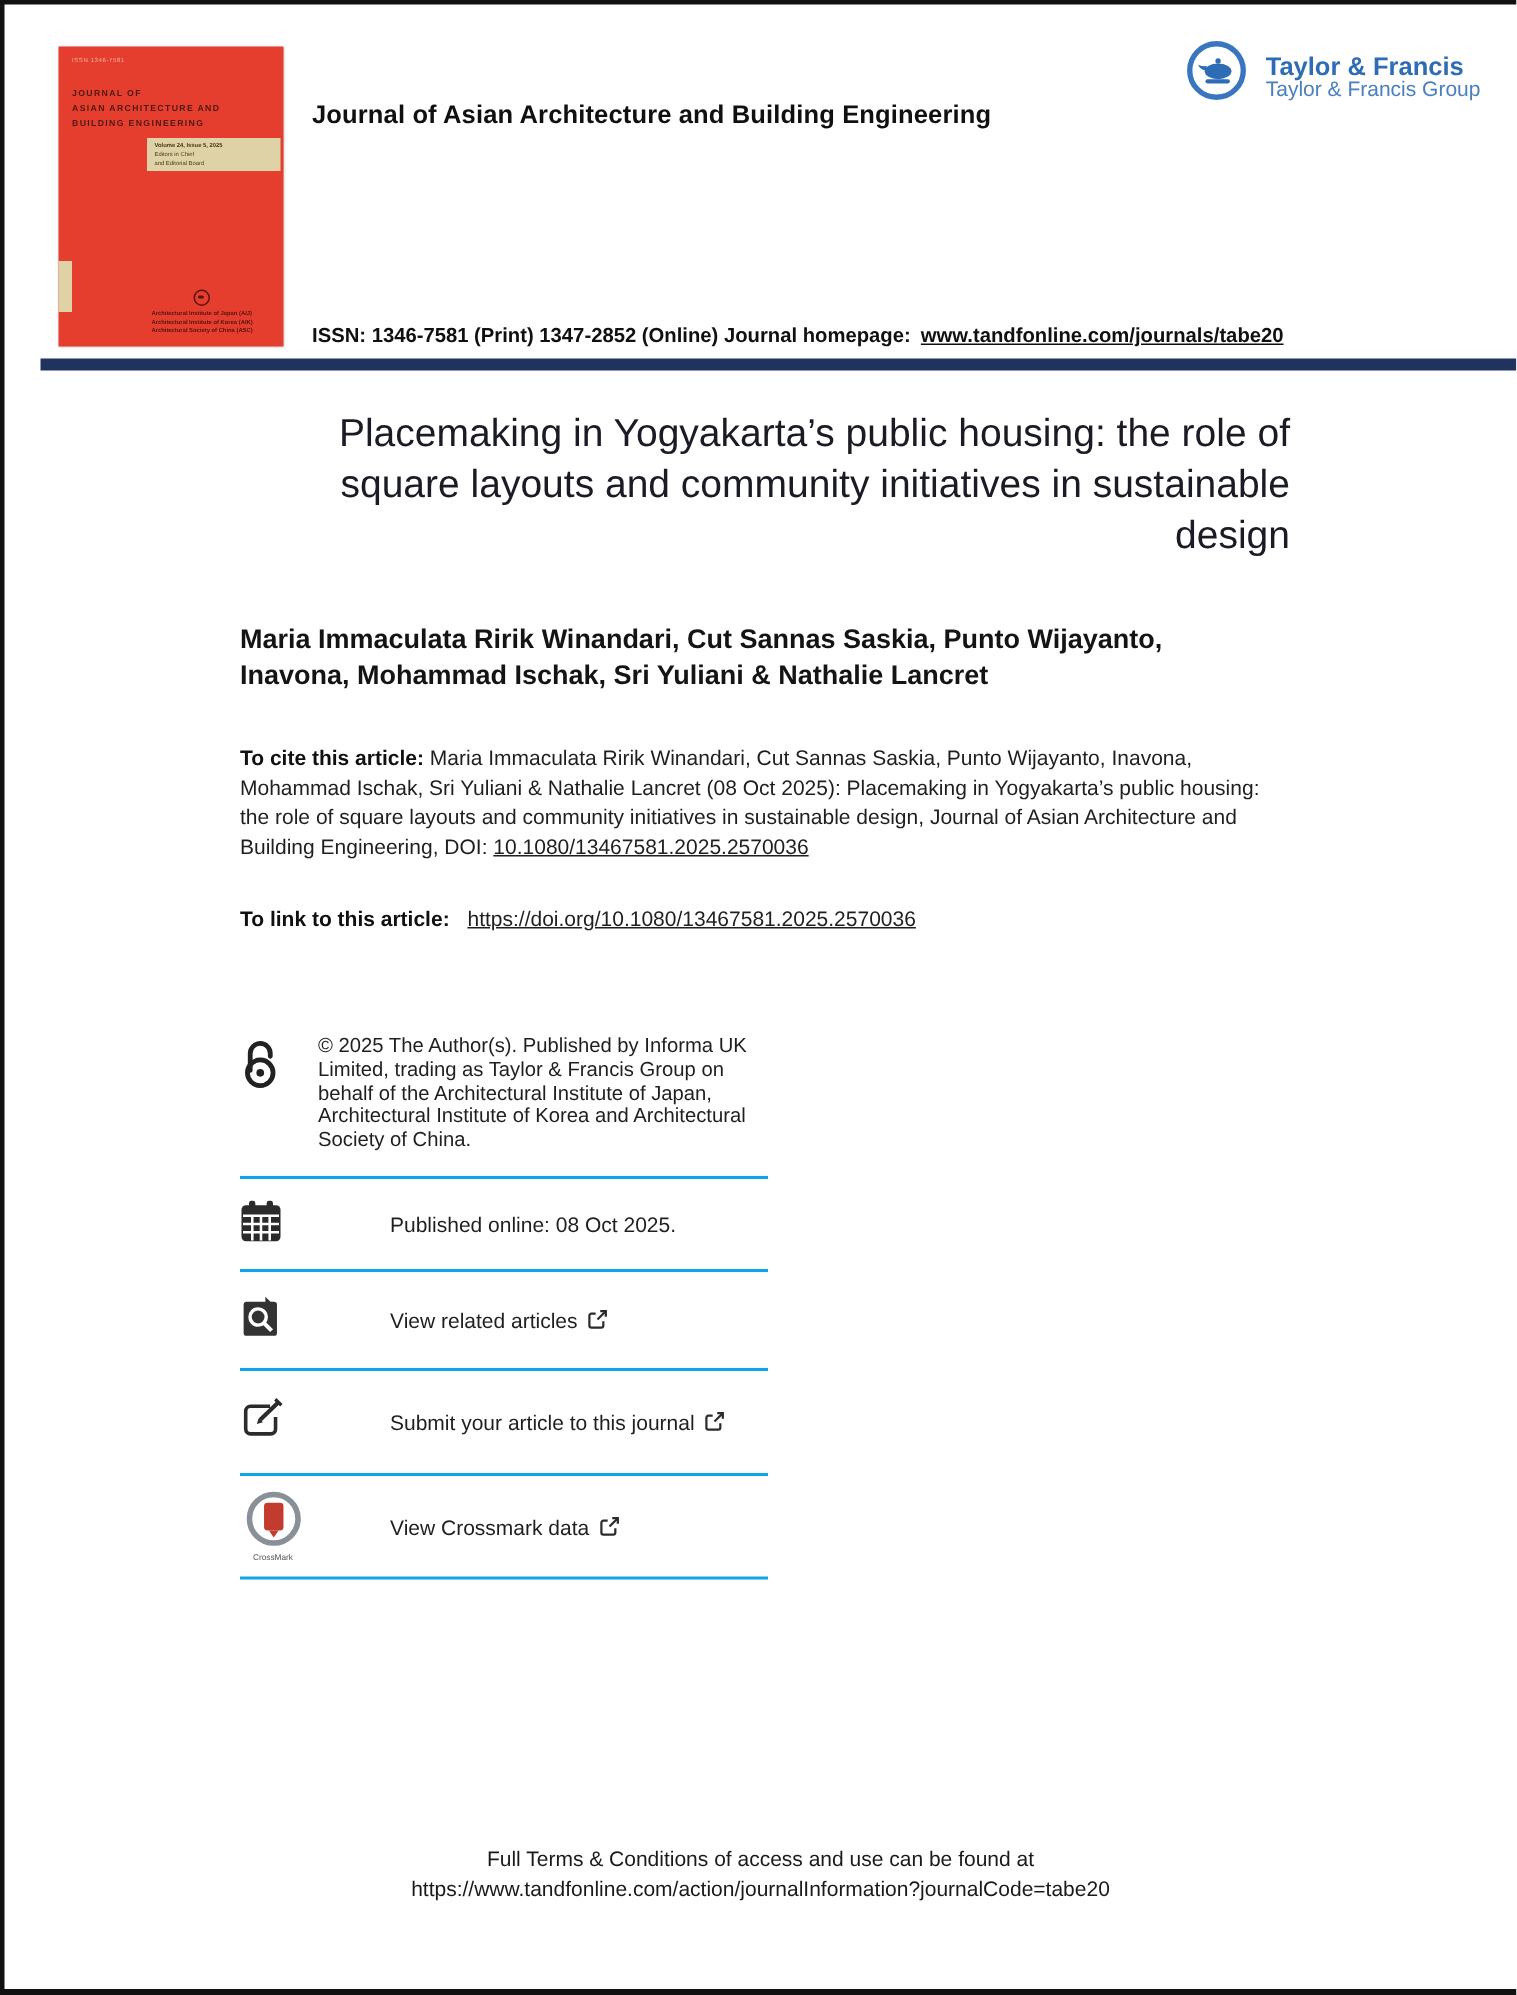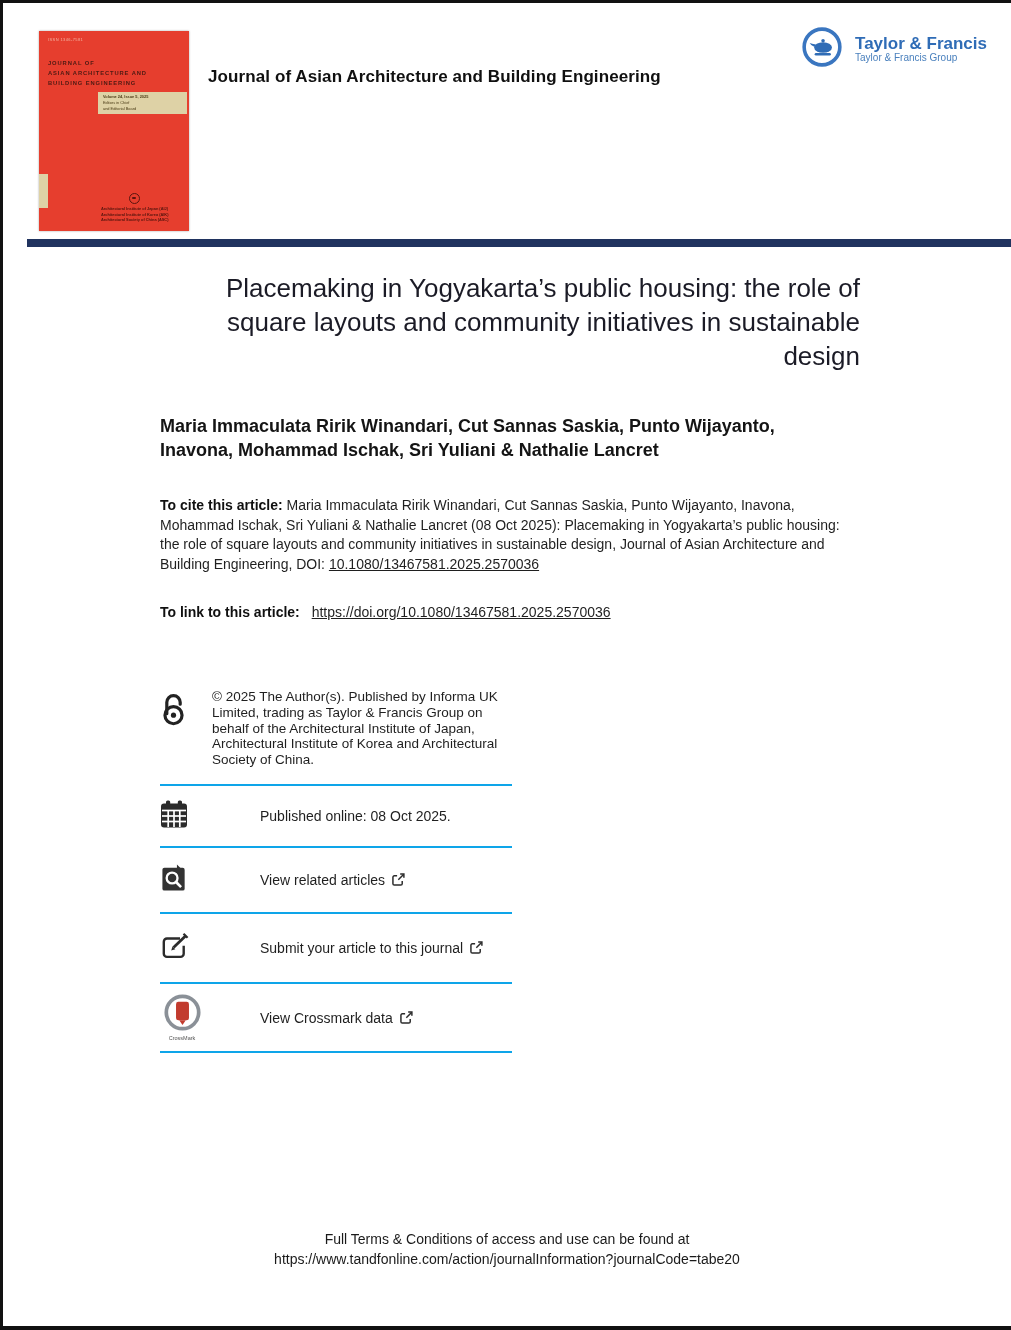--- a/index.html
+++ b/index.html
@@ -30,21 +30,21 @@
   .cover-foot{position:absolute;left:62px;right:4px;bottom:8px;text-align:left;}
   .cover-foot-logo{width:9px;height:9px;border:1px solid #5a150f;border-radius:50%;margin:0 0 2px 28px;position:relative;}
   .cover-foot-logo:after{content:"";position:absolute;left:2px;top:3px;width:4px;height:2px;background:#5a150f;border-radius:1px;}
   .cover-foot div.ln{font-size:3.9px;color:#54150e;line-height:5.6px;font-weight:700;}
   .journal-title{
     position:absolute;left:205px;top:64px;width:660px;
     font-size:17px;font-weight:700;color:#101010;letter-spacing:.1px;
   }
   .tf-logo{position:absolute;right:24px;top:23px;display:flex;align-items:center;gap:12px;}
   .tf-text .l1{font-size:17px;font-weight:600;color:#2f6cb6;line-height:18px;}
-  .tf-text .l2{font-size:10px;color:#4a80bd;line-height:10px;}
+  .tf-text .l2{font-size:14px;color:#4a80bd;line-height:10px;}
   .issn-line{position:absolute;left:205px;top:213px;font-size:13.5px;font-weight:600;color:#101010;}
   .issn-line a{color:#101010;font-weight:700;text-decoration:underline;cursor:pointer;margin-left:3px;}
   .navy-bar{position:absolute;left:24px;right:0;top:236px;height:8px;background:#20335f;}
   
   .article-title{
     position:absolute;left:157px;top:268px;width:700px;
     font-size:26px;line-height:34px;font-weight:400;color:#1b1b26;text-align:right;
   }
   .article-authors{
     position:absolute;left:157px;top:411px;width:690px;
@@ -121,20 +121,24 @@
         <rect x="13" y="25.6" width="15.5" height="2.6" rx="1.3" fill="#2f6cb6"></rect>
         <circle cx="21" cy="14" r="1.7" fill="#2f6cb6"></circle>
       </svg>
     </span>
     <span class="tf-text">
       <div class="l1">Taylor &amp; Francis</div>
       <div class="l2">Taylor &amp; Francis Group</div>
     </span>
   </div>
 
+  <div class="issn-line">
+    <span>ISSN: 1346-7581 (Print) 1347-2852 (Online) Journal homepage:</span>
+    <a>www.tandfonline.com/journals/tabe20</a>
+  </div>
 
   <div class="navy-bar"></div>
 
   <div class="article-title">Placemaking in Yogyakarta’s public housing: the role of square layouts and community initiatives in sustainable design</div>
 
   <div class="article-authors">Maria Immaculata Ririk Winandari, Cut Sannas Saskia, Punto Wijayanto, Inavona, Mohammad Ischak, Sri Yuliani &amp; Nathalie Lancret</div>
 
   <div class="cite-block">
     <b>To cite this article:</b>
     <span>Maria Immaculata Ririk Winandari, Cut Sannas Saskia, Punto Wijayanto, Inavona, Mohammad Ischak, Sri Yuliani &amp; Nathalie Lancret (08 Oct 2025): Placemaking in Yogyakarta’s public housing: the role of square layouts and community initiatives in sustainable design, Journal of Asian Architecture and Building Engineering, DOI:</span>

